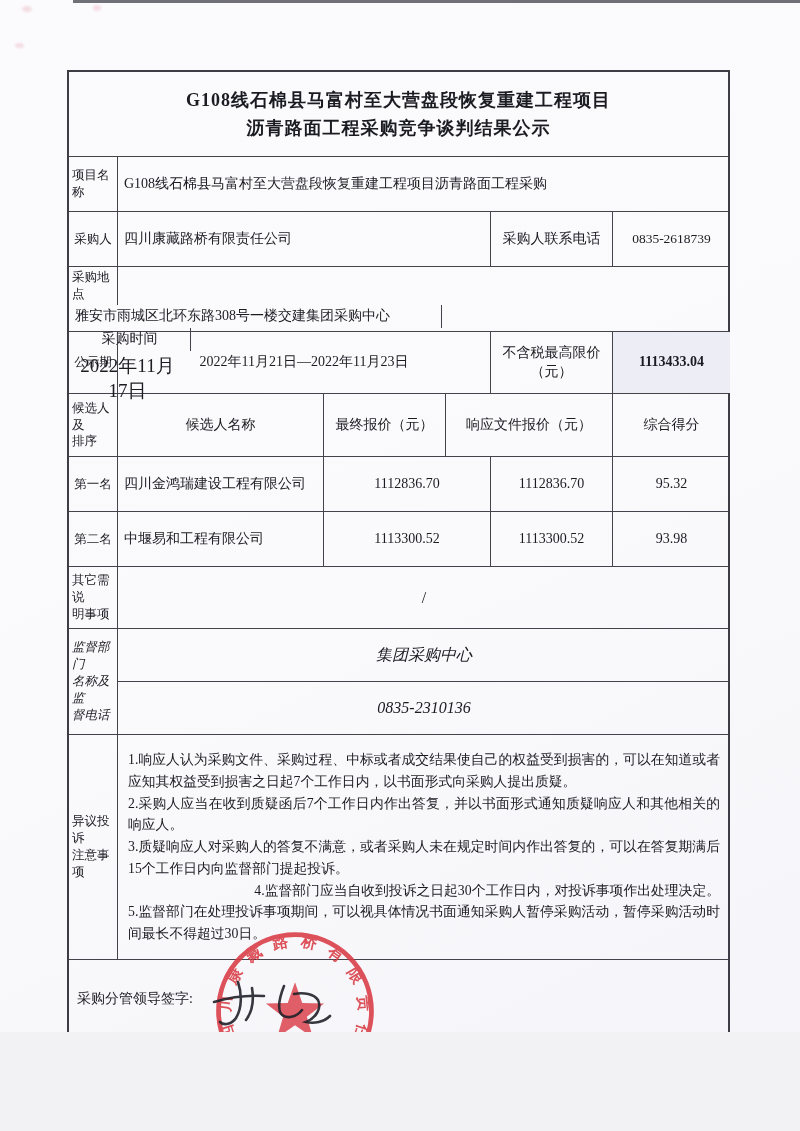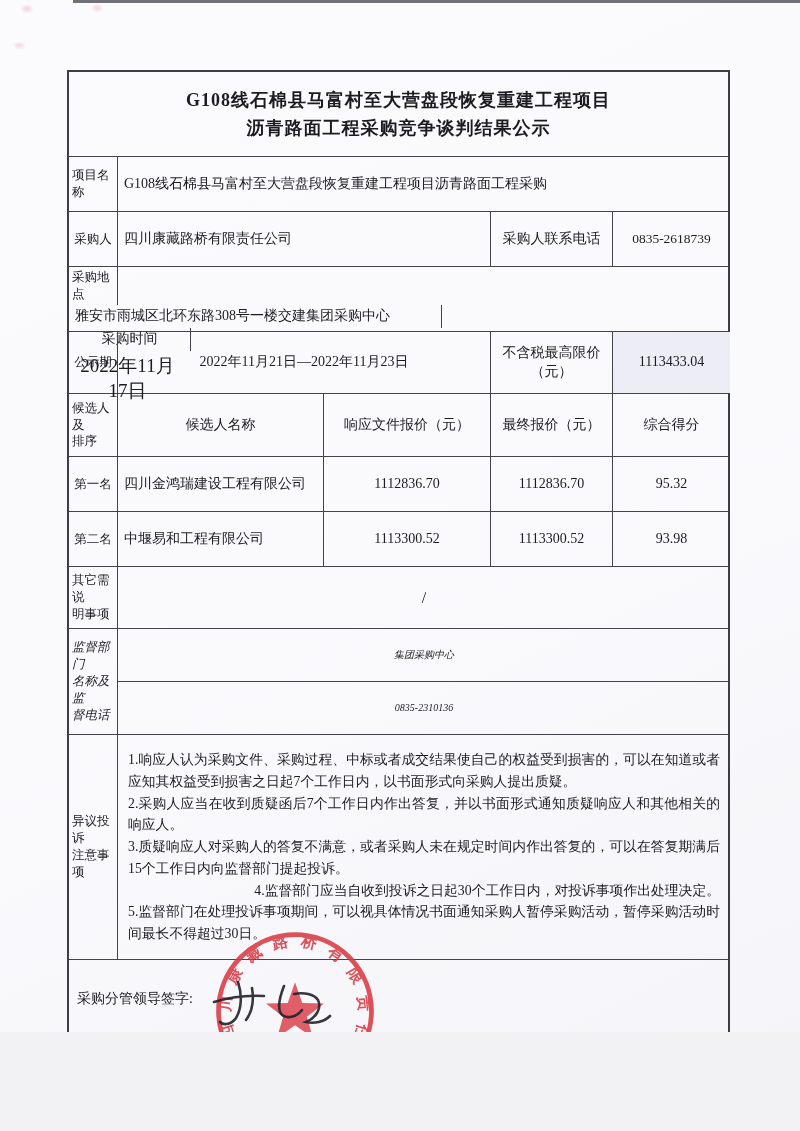--- a/index.html
+++ b/index.html
@@ -29,35 +29,35 @@
   .cell{
     border-right:1.6px solid #43434b;box-sizing:border-box;
     display:flex;align-items:center;
     padding:2px 6px;font-size:14px;line-height:1.35;
   }
   .cell:last-child{border-right:none;}
   .lbl{width:49px;flex:none;font-size:12.5px;justify-content:center;
        white-space:pre-line;padding:2px 3px;}
   .ctr{justify-content:center;text-align:center;}
   .lft{justify-content:flex-start;text-align:left;}
-  .tint{background:#ededf5;}
+  .tint{background:#ededf5;font-weight:bold;}
   
   .title-row{height:85px;}
   .title-cell{width:100%;flex-direction:column;justify-content:center;gap:3px;
     font-weight:bold;font-size:18px;letter-spacing:1px;text-align:center;}
   
   .w-val-long{width:612px;flex:none;}
   .w-val-mid{width:373px;flex:none;}
   .w-lbl2{width:122px;flex:none;white-space:pre-line;}
   .w-val2{width:117px;flex:none;}
   .w-name{width:206px;flex:none;}
   .w-resp{width:167px;flex:none;}
   
   .split{width:612px;flex:none;flex-direction:column;padding:0;align-items:stretch;}
-  .split>div{flex:1;display:flex;align-items:center;justify-content:center;font-size:10px;}
+  .split>div{flex:1;display:flex;align-items:center;justify-content:center;font-size:16px;}
   .split>div:first-child{border-bottom:1.6px solid #43434b;}
   
   .obj-cell{width:612px;flex:none;align-items:flex-end;flex-direction:column;
     justify-content:center;padding:8px 10px;gap:0;}
   .obj-cell div{font-size:13.8px;line-height:1.58;text-align:justify;}
   
   .sig-row{height:79px;position:relative;}
   .sig-cell{width:100%;font-size:14px;padding-left:8px;}
   
   .stamp{position:absolute;left:209px;top:925px;width:172px;height:172px;opacity:.88;}
@@ -105,22 +105,22 @@
       <div class="cell ctr w-val-mid">2022年11月21日—2022年11月23日</div>
       <div class="cell ctr w-lbl2">不含税最高限价
 （元）</div>
       <div class="cell ctr w-val2 tint">1113433.04</div>
     </div>
 
     <div class="row" style="height:63px;">
       <div class="cell lbl lft">候选人及
 排序</div>
       <div class="cell ctr w-name">候选人名称</div>
+      <div class="cell ctr w-lbl2">最终报价（元）</div>
       <div class="cell ctr w-resp">响应文件报价（元）</div>
-      <div class="cell ctr w-lbl2">最终报价（元）</div>
       <div class="cell ctr w-val2">综合得分</div>
     </div>
 
     <div class="row" style="height:55px;">
       <div class="cell lbl">第一名</div>
       <div class="cell lft w-name">四川金鸿瑞建设工程有限公司</div>
       <div class="cell ctr w-resp">1112836.70</div>
       <div class="cell ctr w-lbl2">1112836.70</div>
       <div class="cell ctr w-val2">95.32</div>
     </div>

